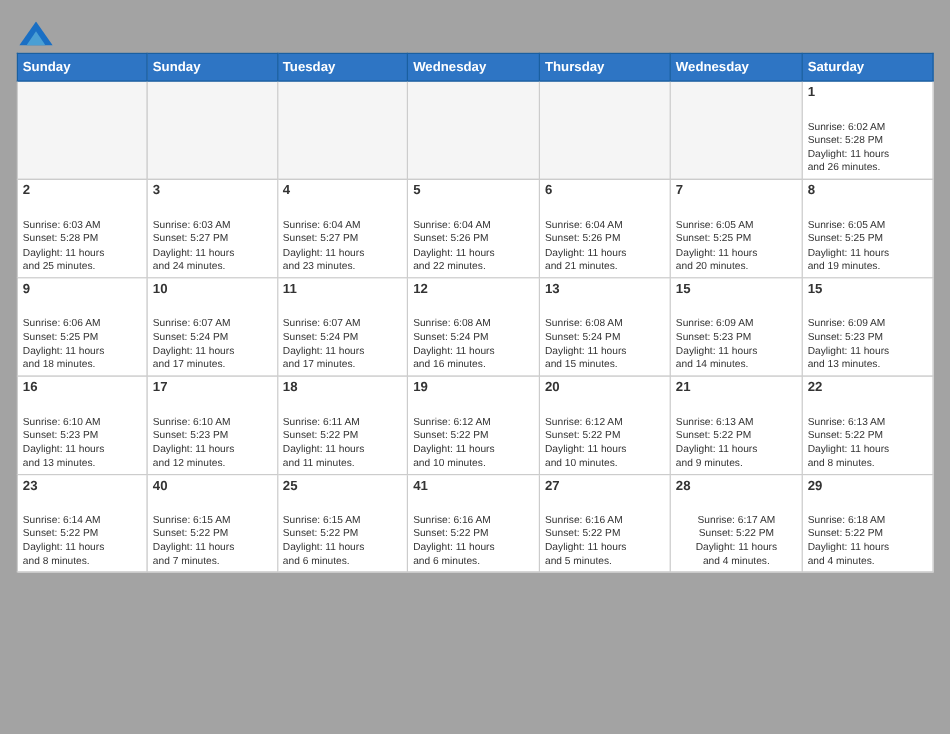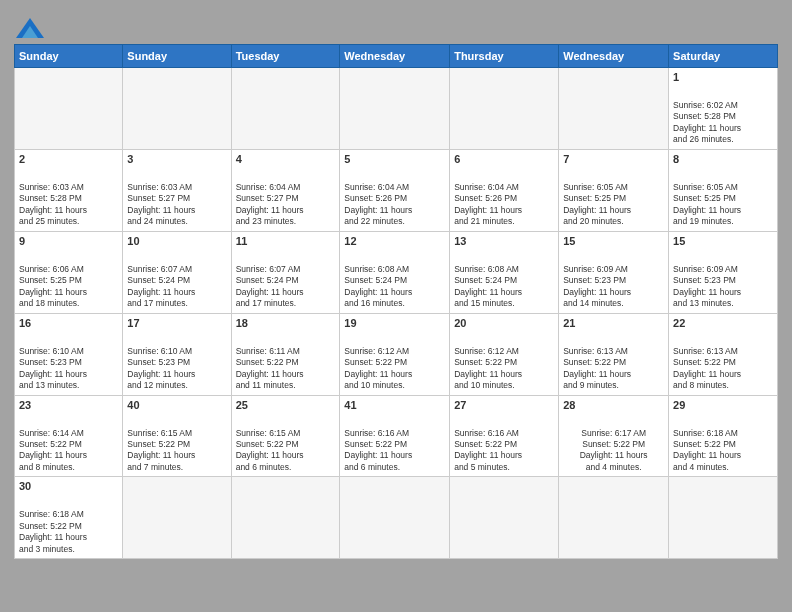--- a/index.html
+++ b/index.html
@@ -298,30 +298,15 @@
 and 4 minutes.</div>
           </td>
           <td>
             <span class="day-number">29</span>
             <div class="day-info" style="white-space: pre-line;">Sunrise: 6:18 AM
 Sunset: 5:22 PM
 Daylight: 11 hours
 and 4 minutes.</div>
           </td>
         </tr>
-        <tr class="last-row">
-          <td>
-            <span class="day-number">30</span>
-            <div class="day-info" style="white-space: pre-line;">Sunrise: 6:18 AM
-Sunset: 5:22 PM
-Daylight: 11 hours
-and 3 minutes.</div>
-          </td>
-          <td class="empty"></td>
-          <td class="empty"></td>
-          <td class="empty"></td>
-          <td class="empty"></td>
-          <td class="empty"></td>
-          <td class="empty"></td>
-        </tr>
       </tbody>
   </table>
 </div>
 
 </body></html>

